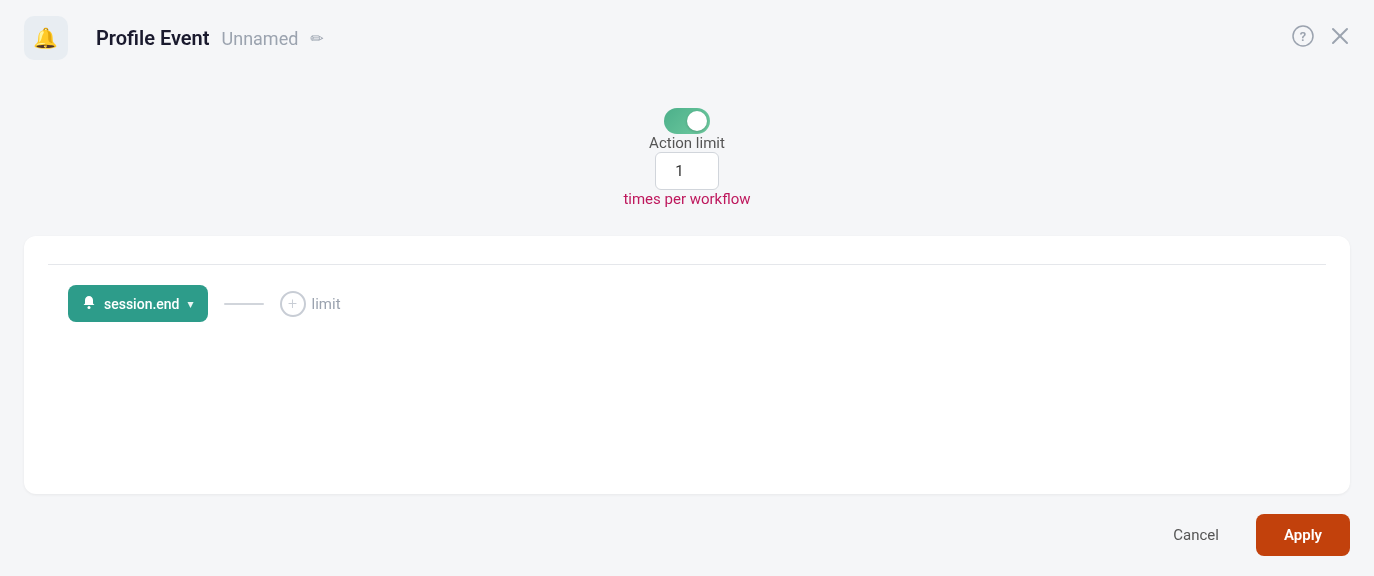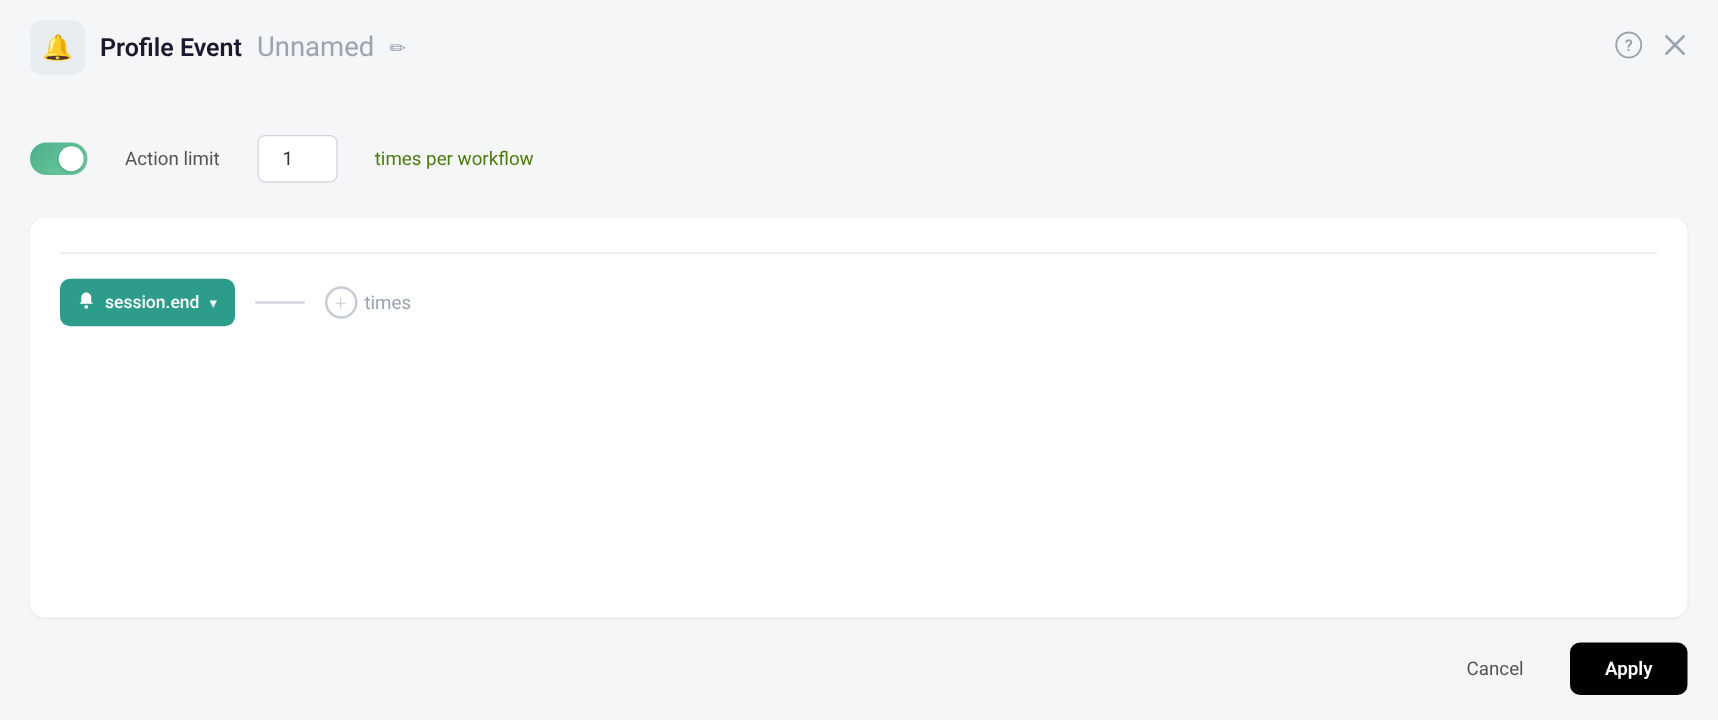--- a/index.html
+++ b/index.html
@@ -49,24 +49,25 @@
 
     .header-icon {
       color: #3ab5b0;
       font-size: 20px;
     }
 
     .header-title {
       font-size: 20px;
       font-weight: 600;
       color: #1a1a2e;
+      margin-left: 16px;
     }
 
     .header-subtitle {
-      font-size: 22px;
+      font-size: 18px;
       color: #9ba3af;
       font-weight: 400;
     }
 
     .header-edit-icon {
       color: #9ba3af;
       cursor: pointer;
       font-size: 16px;
     }
 
@@ -95,22 +96,23 @@
       padding: 24px 24px 0 24px;
       display: flex;
       flex-direction: column;
       gap: 20px;
     }
 
     
     .action-limit-row {
       display: flex;
       align-items: center;
-      gap: 30px;
+      gap: 0;
       padding: 8px 0;
+      flex-direction: column;
     }
 
     
     .toggle-wrapper {
       position: relative;
       width: 46px;
       height: 26px;
     }
 
     .toggle-track {
@@ -144,21 +146,21 @@
       border-radius: 6px;
       text-align: center;
       font-size: 15px;
       color: #333;
       background: white;
       outline: none;
     }
 
     .action-limit-suffix {
       font-size: 15px;
-      color: #4d7c0f;
+      color: #be185d;
       text-align: right;
     }
 
     
     .conditions-card {
       background: white;
       border-radius: 12px;
       padding: 28px 24px;
       box-shadow: 0 1px 3px rgba(0,0,0,0.06);
       flex: 1;
@@ -174,20 +176,21 @@
     .conditions-divider {
       height: 1px;
       background: #e5e7eb;
       margin-bottom: 20px;
     }
 
     .conditions-row {
       display: flex;
       align-items: center;
       gap: 16px;
+      margin-left: 20px;
     }
 
     .event-badge {
       display: flex;
       align-items: center;
       gap: 8px;
       background: #2d9c8a;
       color: white;
       padding: 10px 14px;
       border-radius: 8px;
@@ -252,21 +255,21 @@
       background: transparent;
       border: none;
       font-size: 15px;
       color: #555;
       cursor: pointer;
       padding: 10px 16px;
       border-radius: 6px;
     }
 
     .apply-btn {
-      background: #000000;
+      background: #c2410c;
       color: white;
       border: none;
       border-radius: 8px;
       padding: 12px 28px;
       font-size: 15px;
       font-weight: 600;
       cursor: pointer;
     }
   </style>
 </head>
@@ -318,21 +321,21 @@
               <path d="M7 1C4.79 1 3 2.79 3 5v3.5L1.5 10h11L11 8.5V5c0-2.21-1.79-4-4-4z" fill="white"></path>
               <circle cx="7" cy="12.5" r="1.5" fill="white"></circle>
             </svg>
           </span>
           <span>session.end</span>
           <span class="event-badge-chevron">▾</span>
         </div>
         <div class="connector-line"></div>
         <div class="add-where-btn">
           <div class="add-where-circle">+</div>
-          <span class="add-where-label">times</span>
+          <span class="add-where-label">limit</span>
         </div>
       </div>
     </div>
 
   </div>
 
   <div class="modal-footer">
     <button class="cancel-btn">Cancel</button>
     <button class="apply-btn">Apply</button>
   </div>

